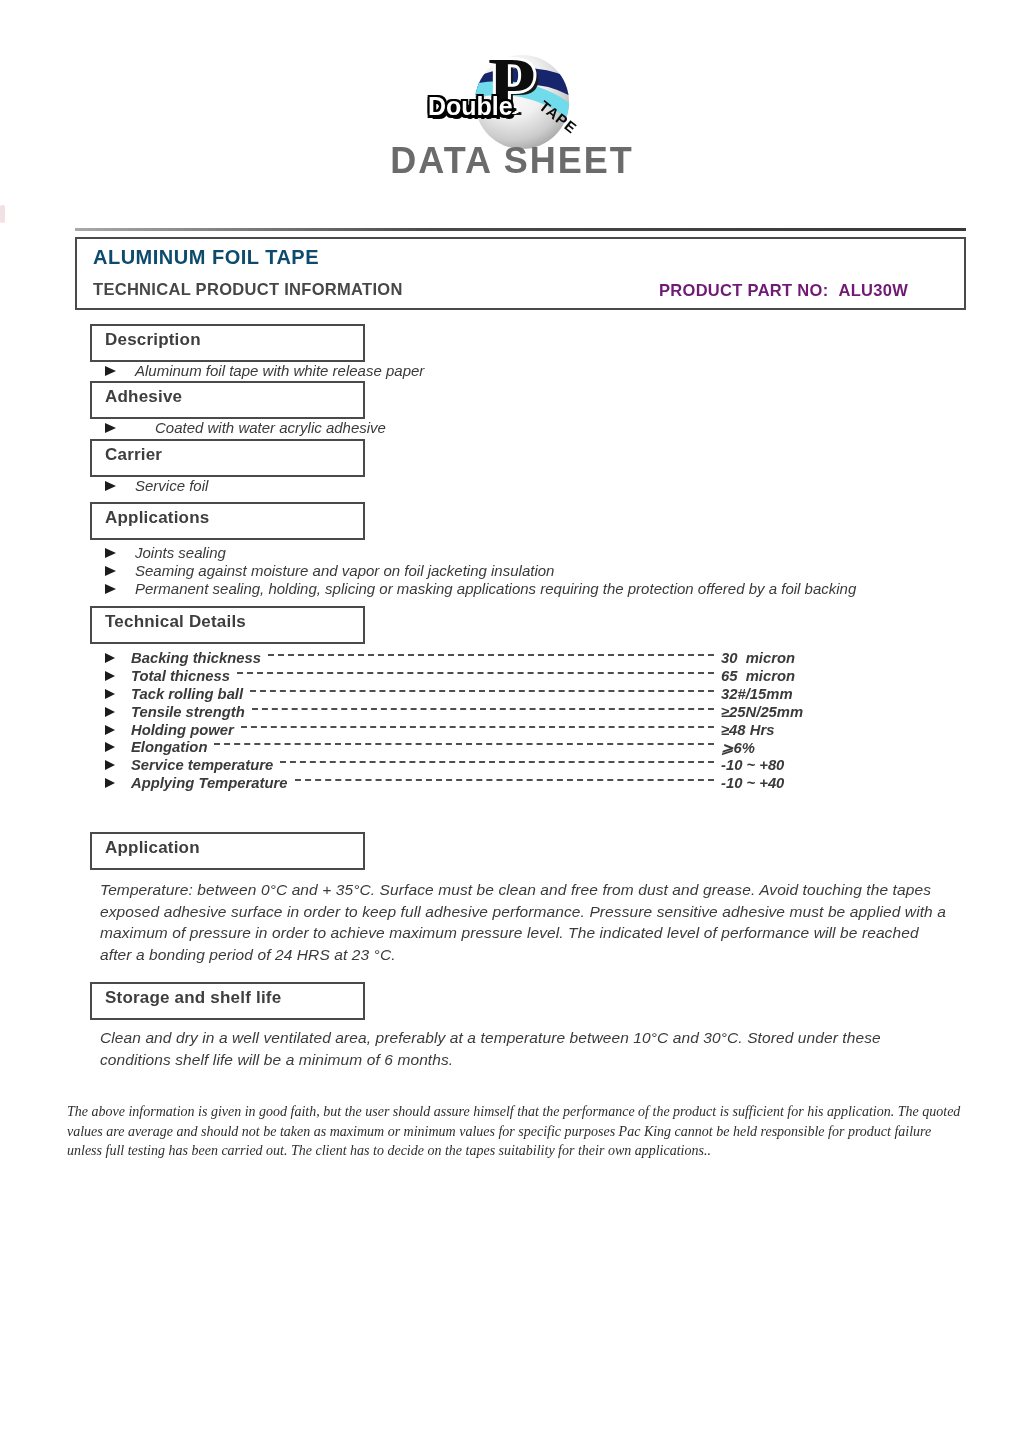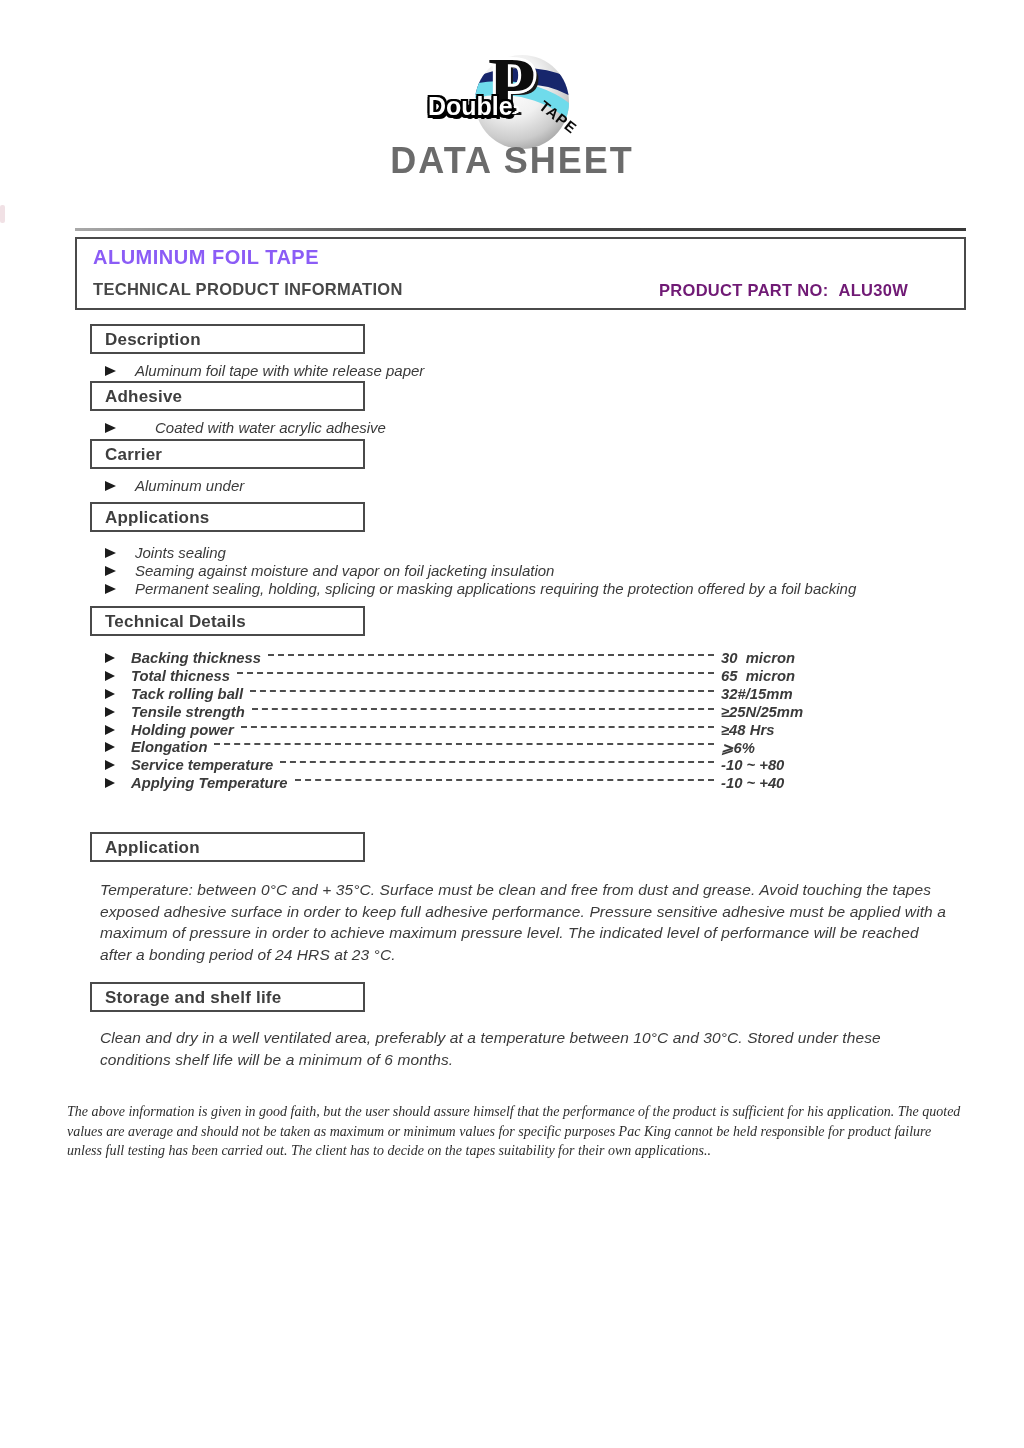--- a/index.html
+++ b/index.html
@@ -42,35 +42,35 @@
   .top-rule {
     position:absolute; left:75px; top:228px; width:891px; height:3px;
     background:linear-gradient(to right,#a9a9a9,#4a4a4a 40%,#383838);
   }
   .header-box {
     position:absolute; left:75px; top:237px; width:891px; height:73px;
     border:2px solid #4a4a4a; background:#fff;
   }
   .header-product {
     position:absolute; left:16px; top:7px;
-    font-size:20px; font-weight:bold; letter-spacing:0.5px; color:#8b5cf6;
+    font-size:20px; font-weight:bold; letter-spacing:0.5px; color:#0c4a6e;
   }
   .header-info {
     position:absolute; left:16px; top:41px;
     font-size:16.5px; font-weight:bold; letter-spacing:0.3px; color:#474747;
   }
   .header-part {
     position:absolute; left:582px; top:42px;
     font-size:16.5px; font-weight:bold; letter-spacing:0.3px; color:#701a75;
     display:flex; gap:10px;
   }
 
   
   .sec-box {
-    position:absolute; left:90px; width:275px; height:30px;
+    position:absolute; left:90px; width:275px; height:38px;
     border:2px solid #4a4a4a; background:#fff;
     font-size:17px; font-weight:bold; color:#3e3e3e;
     padding:4px 0 0 13px; letter-spacing:0.2px;
   }
 
   
   .bullet-row {
     position:absolute; left:105px; width:860px;
     display:flex; align-items:center; font-style:italic; font-size:15px; color:#3a3a3a;
     line-height:18px;
@@ -161,21 +161,21 @@
 
   <div class="sec-box" style="top:381px;">Adhesive</div>
   <div class="bullet-row" style="top:419px;gap:20px;">
     <span class="tri"></span>
     <span>Coated with water acrylic adhesive</span>
   </div>
 
   <div class="sec-box" style="top:439px;">Carrier</div>
   <div class="bullet-row" style="top:477px;">
     <span class="tri"></span>
-    <span>Aluminum under</span>
+    <span>Service foil</span>
   </div>
 
   <div class="sec-box" style="top:502px;">Applications</div>
   <div class="bullet-row" style="top:544px;">
     <span class="tri"></span>
     <span>Joints sealing</span>
   </div>
   <div class="bullet-row" style="top:562px;">
     <span class="tri"></span>
     <span>Seaming against moisture and vapor on foil jacketing insulation</span>

